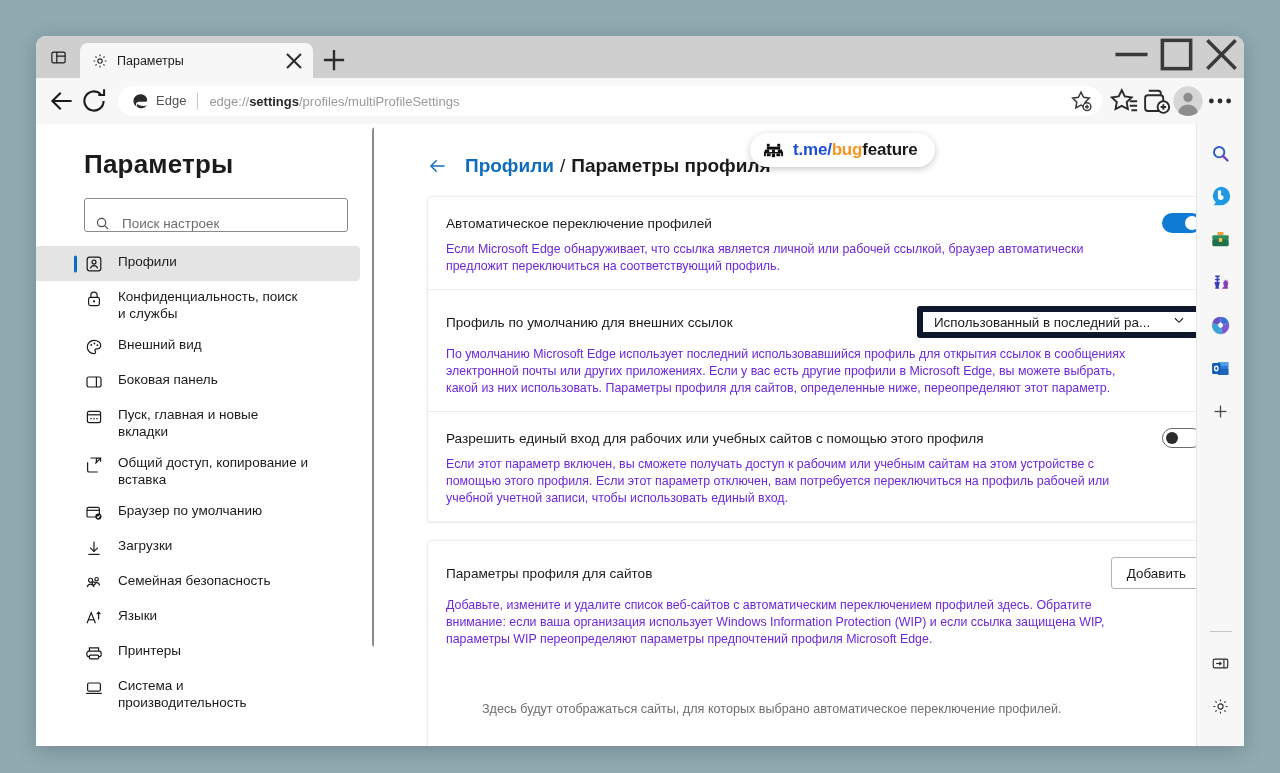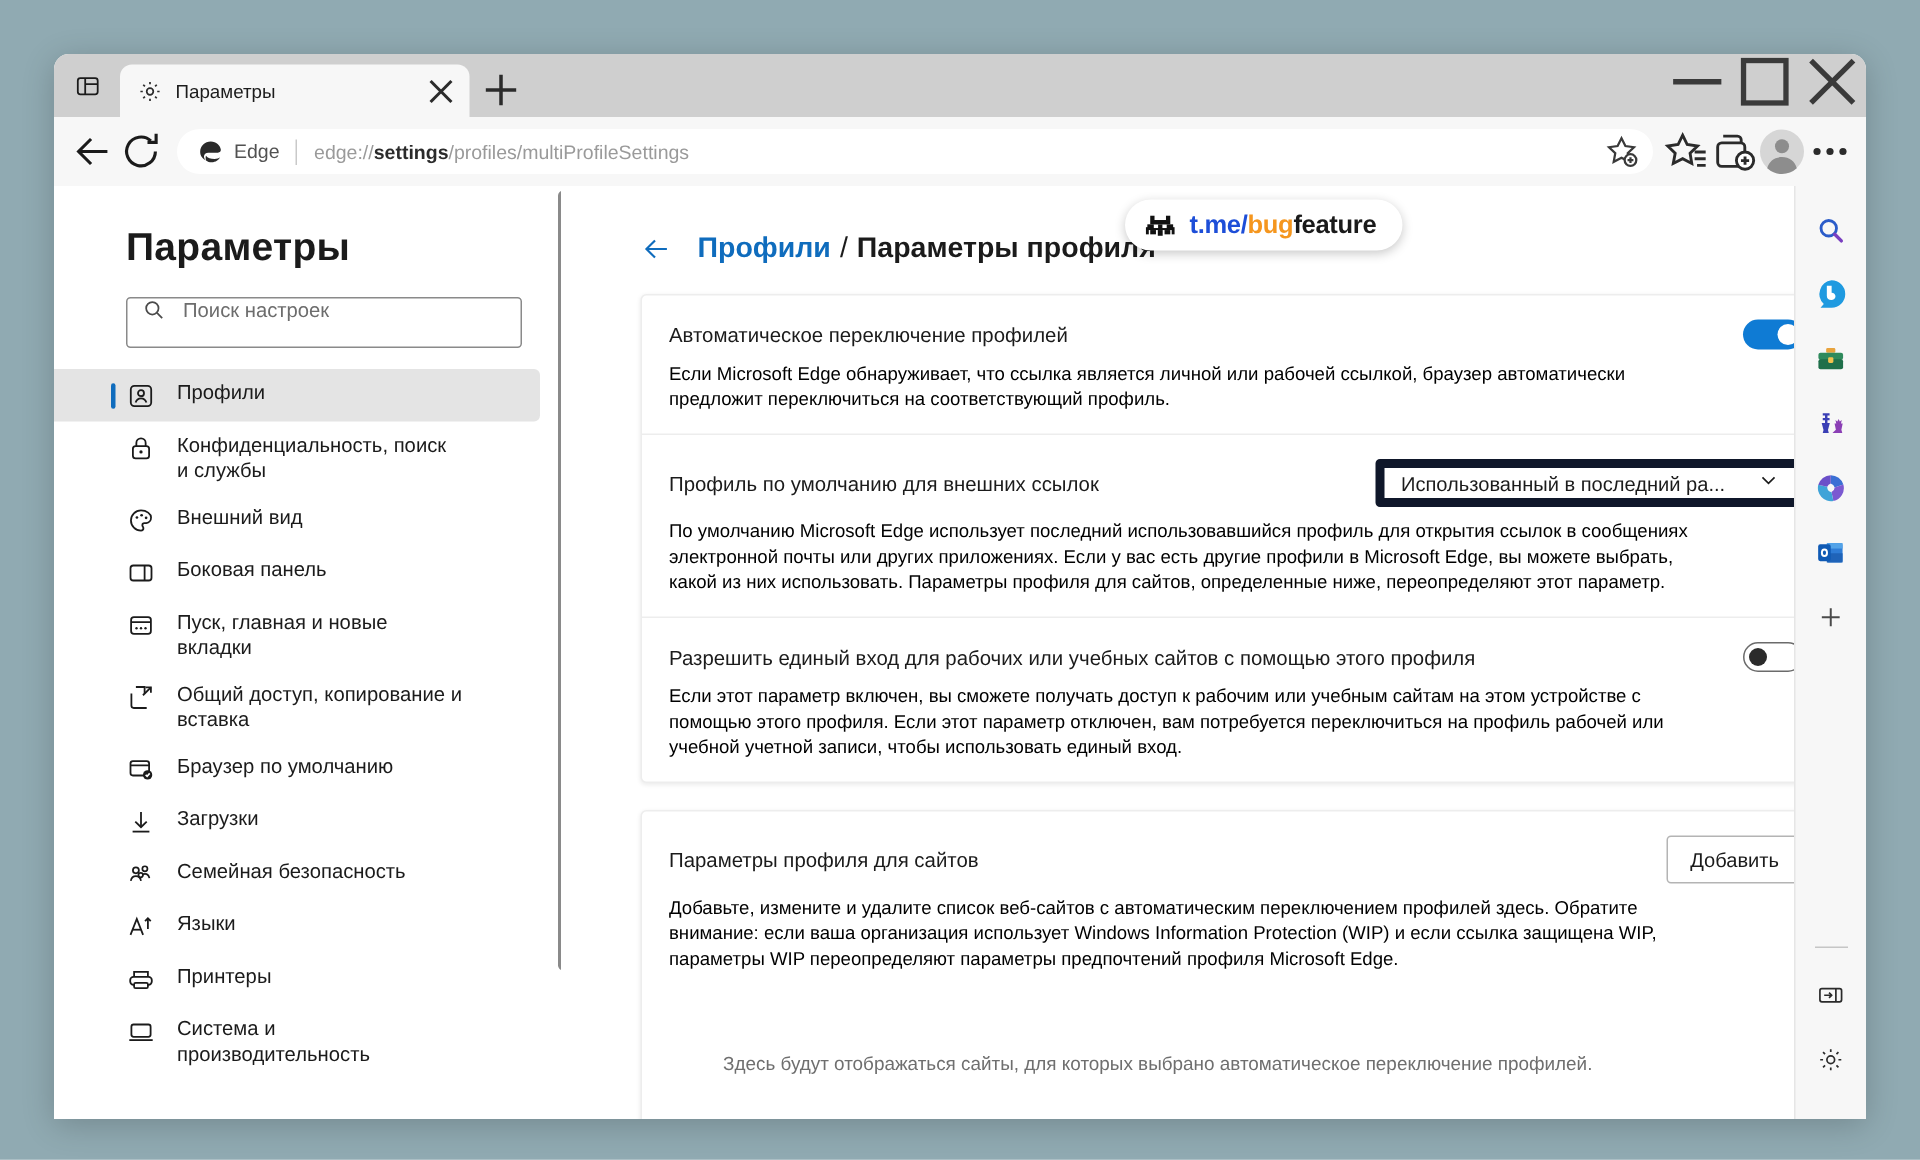--- a/index.html
+++ b/index.html
@@ -126,21 +126,21 @@
   .settings-title {
     font-size: 26px; font-weight: 600; color: #1b1b1b;
     padding: 0 0 18px 48px; letter-spacing: .2px;
   }
   .search-wrap {
     margin: 0 26px 14px 48px;
     height: 34px;
     border: 1px solid #8a8a8a;
     border-radius: 3px;
     background: #fff;
-    display: flex; align-items: flex-start;
+    display: flex; align-items: flex-end;
     padding: 0 10px;
   }
   .search-wrap svg { flex: 0 0 auto; }
   .search-input {
     border: 0; outline: 0; background: transparent;
     font-family: "Liberation Sans", sans-serif;
     font-size: 13.5px; color: #1b1b1b;
     margin-left: 12px; width: 100%;
   }
   .search-input::placeholder { color: #6d6d6d; }
@@ -224,21 +224,21 @@
   .card-row:last-child { border-bottom: 0; }
   .row-head {
     display: flex; align-items: center; justify-content: space-between;
     gap: 16px;
   }
   .row-title {
     font-size: 13.6px; color: #1b1b1b; font-weight: 400;
     line-height: 19px;
   }
   .row-desc {
-    font-size: 12.4px; color: #000000; line-height: 17px;
+    font-size: 12.4px; color: #6d28d9; line-height: 17px;
     margin-top: 8px; max-width: 680px;
   }
 
   
   .toggle {
     width: 40px; height: 20px; border-radius: 10px;
     flex: 0 0 auto; position: relative;
   }
   .toggle.on { background: #0f7bd4; }
   .toggle.on .knob {

